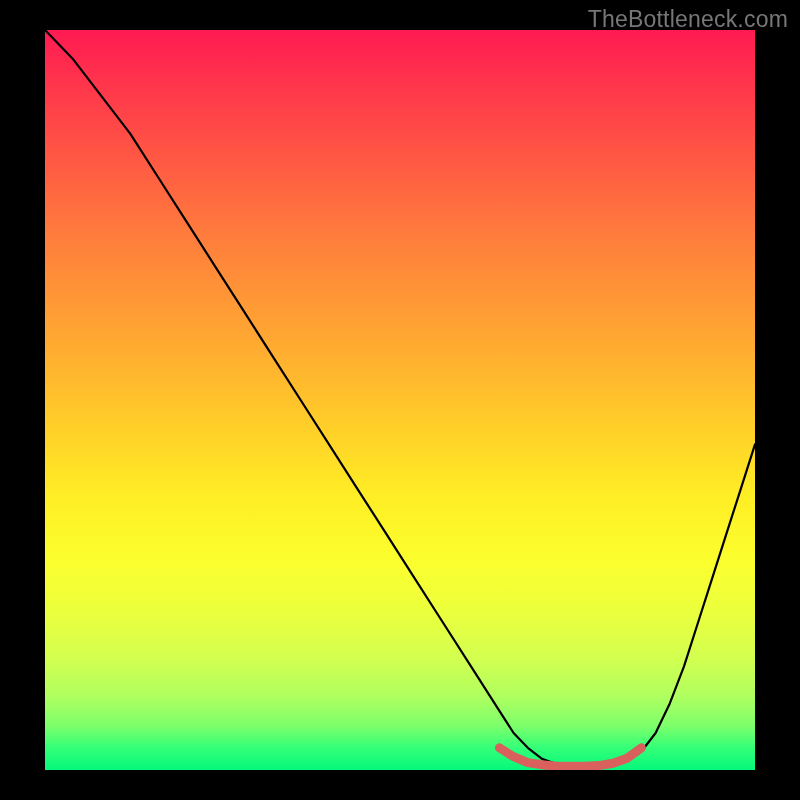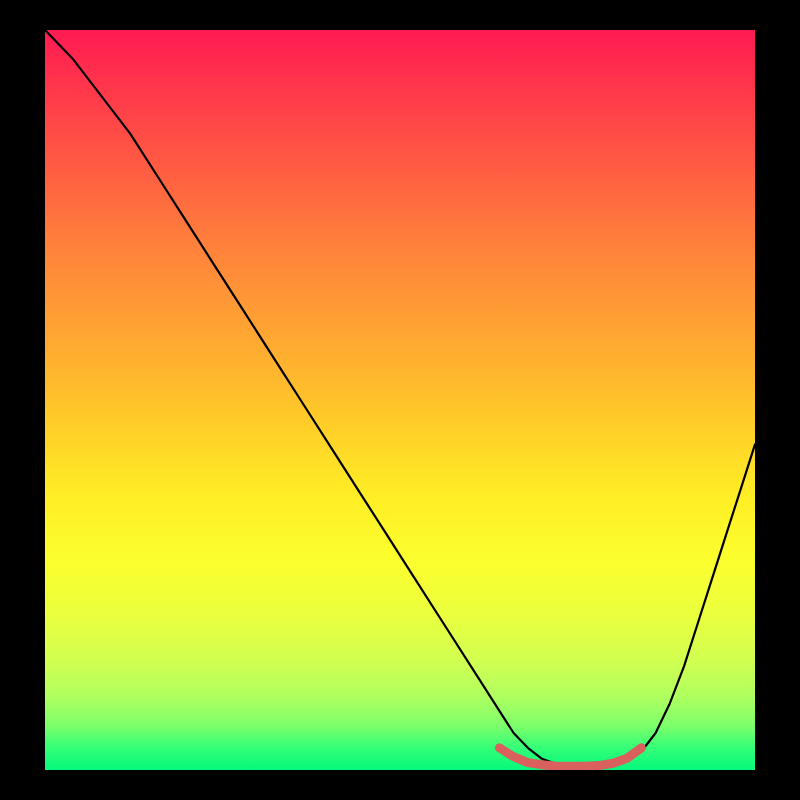--- a/index.html
+++ b/index.html
@@ -62,13 +62,14 @@
 </head>
 <body>
 
 <div class="frame">
   <div class="plot">
     <svg class="curve" viewBox="0 0 710 740" preserveAspectRatio="none">
       <path id="curve-path" fill="none" stroke="#000" stroke-width="2.2" stroke-linecap="round" stroke-linejoin="round" d="M0.0 0.0 L28.4 29.6 L56.8 66.6 L85.2 103.6 L113.6 148.0 L142.0 192.4 L170.4 236.8 L198.8 281.2 L227.2 325.6 L255.6 370.0 L284.0 414.4 L312.4 458.8 L340.8 503.2 L369.2 547.6 L397.6 592.0 L426.0 636.4 L454.4 680.8 L468.6 703.0 L482.8 717.8 L497.0 728.9 L511.2 734.1 L525.4 736.3 L539.6 736.3 L553.8 736.3 L568.0 734.8 L582.2 731.1 L596.4 721.5 L610.6 703.0 L624.8 673.4 L639.0 636.4 L653.2 592.0 L667.4 547.6 L681.6 503.2 L695.8 458.8 L710.0 414.4"></path>
       <path id="marker-path" fill="none" stroke="#d9605d" stroke-width="9" stroke-linecap="round" stroke-linejoin="round" d="M454.4 717.8 L468.6 726.7 L482.8 732.6 L497.0 734.8 L511.2 736.3 L525.4 736.3 L539.6 736.3 L553.8 735.6 L568.0 733.3 L582.2 728.2 L596.4 717.8"></path>
     </svg>
   </div>
+  <div class="watermark">TheBottleneck.com</div>
 </div>
 
 </body></html>

